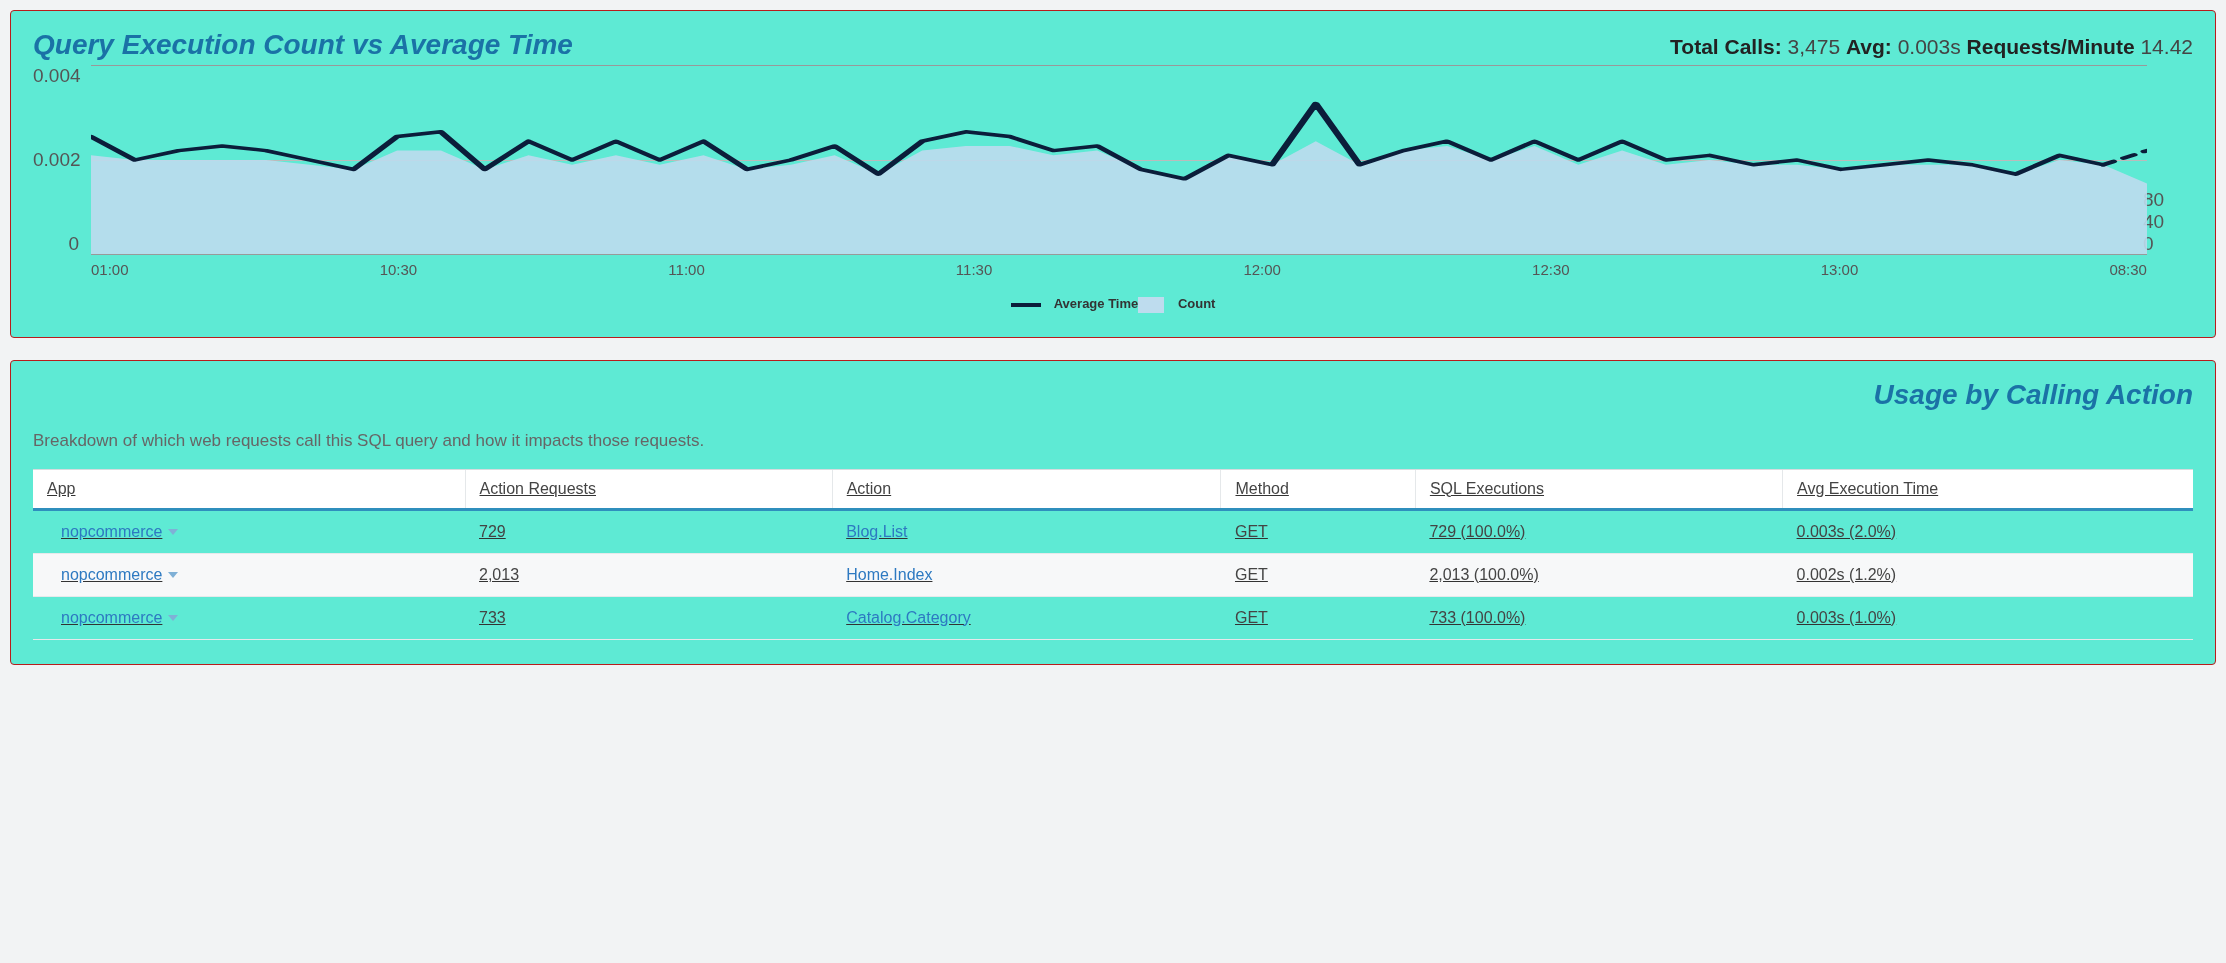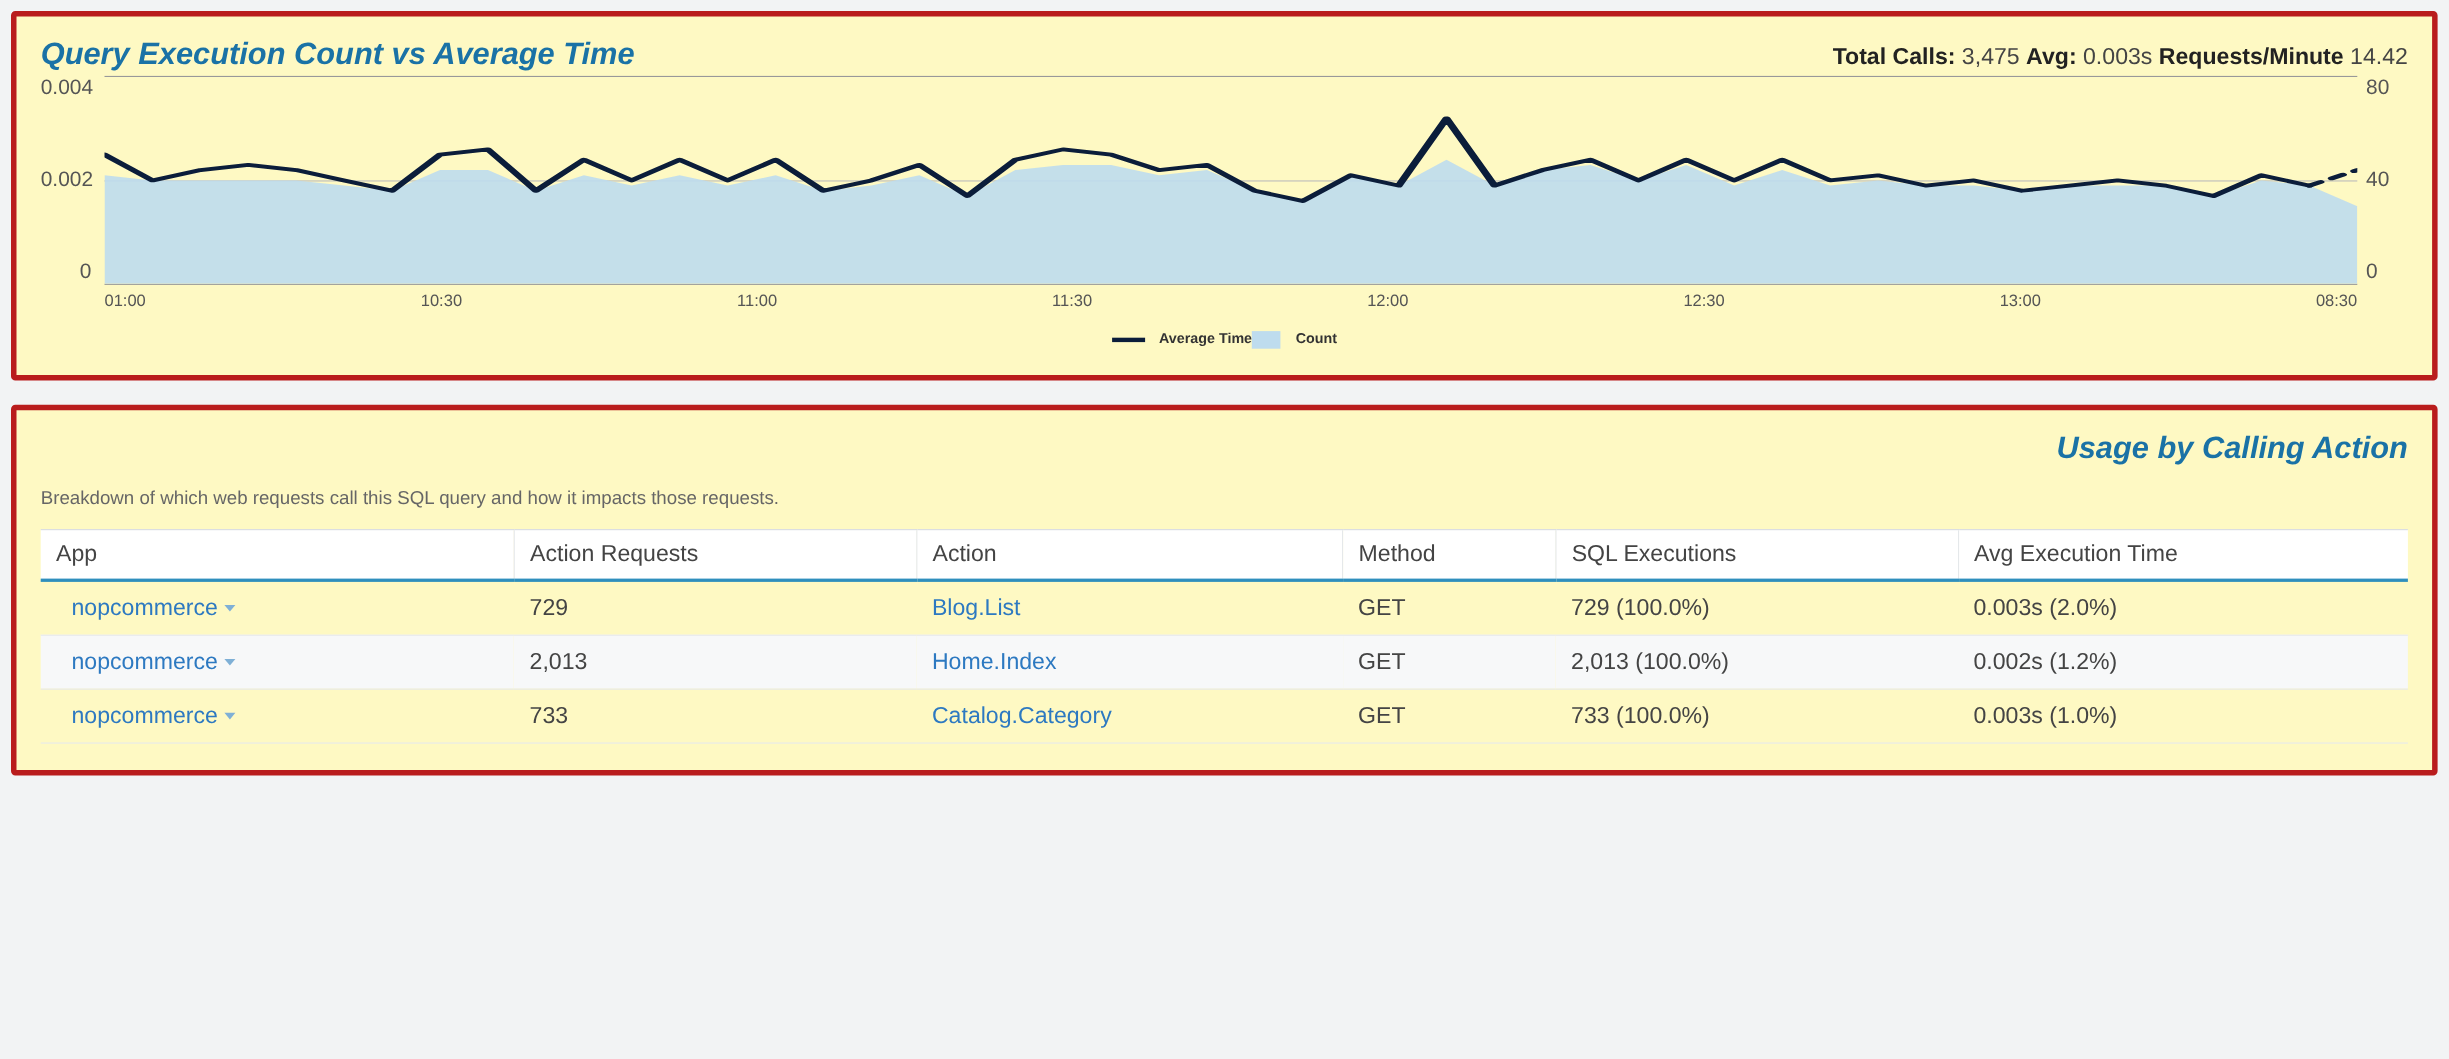--- a/index.html
+++ b/index.html
@@ -8,22 +8,22 @@
     padding: 0;
     background: #f2f3f4;
     font-family: "Segoe UI", "Helvetica Neue", Arial, sans-serif;
     color: #333;
     font-size: 15px;
   }
   .page {
     padding: 10px;
   }
   .panel {
-    background: #fef9c3;
-    border: 5px solid #b91c1c;
+    background: #5eead4;
+    border: 1px solid #b91c1c;
     border-radius: 4px;
     padding: 18px 22px 24px 22px;
     margin-bottom: 22px;
   }
   .panel-header {
     display: flex;
     justify-content: space-between;
     align-items: baseline;
     flex-wrap: wrap;
     margin-bottom: 4px;
@@ -49,21 +49,21 @@
     position: absolute;
     top: 0;
     height: 190px;
     display: flex;
     flex-direction: column;
     justify-content: space-between;
     font-size: 19px;
     color: #555;
   }
   .y-left  { left: 0;  width: 54px; text-align: right; padding-right: 8px;}
-  .y-right { right: 0; width: 46px; text-align: left;  padding-left: 8px;}
+  .y-right { right: 12px; width: 46px; text-align: left;  padding-left: 8px; justify-content: flex-end;}
   .plot {
     margin: 0 46px 0 58px;
     height: 190px;
     position: relative;
     border-top: 1px solid #999;
     border-bottom: 1px solid #999;
   }
   .gridline {
     position: absolute;
     left: 0; right: 0;
@@ -108,21 +108,22 @@
   }
   .section-desc {
     font-size: 17px;
     color: #666;
     margin-bottom: 18px;
     margin-top: 20px;
   }
   table.usage {
     width: 100%;
     border-collapse: collapse;
-    font-size: 21px;
+    font-size: 16px;
+    text-decoration: underline;
   }
   table.usage thead th {
     text-align: left;
     font-weight: 400;
     color: #444;
     padding: 10px 14px;
     border-top: 1px solid #d7dbde;
     border-bottom: 3px solid #2f8fbd;
     background: #fff;
   }

